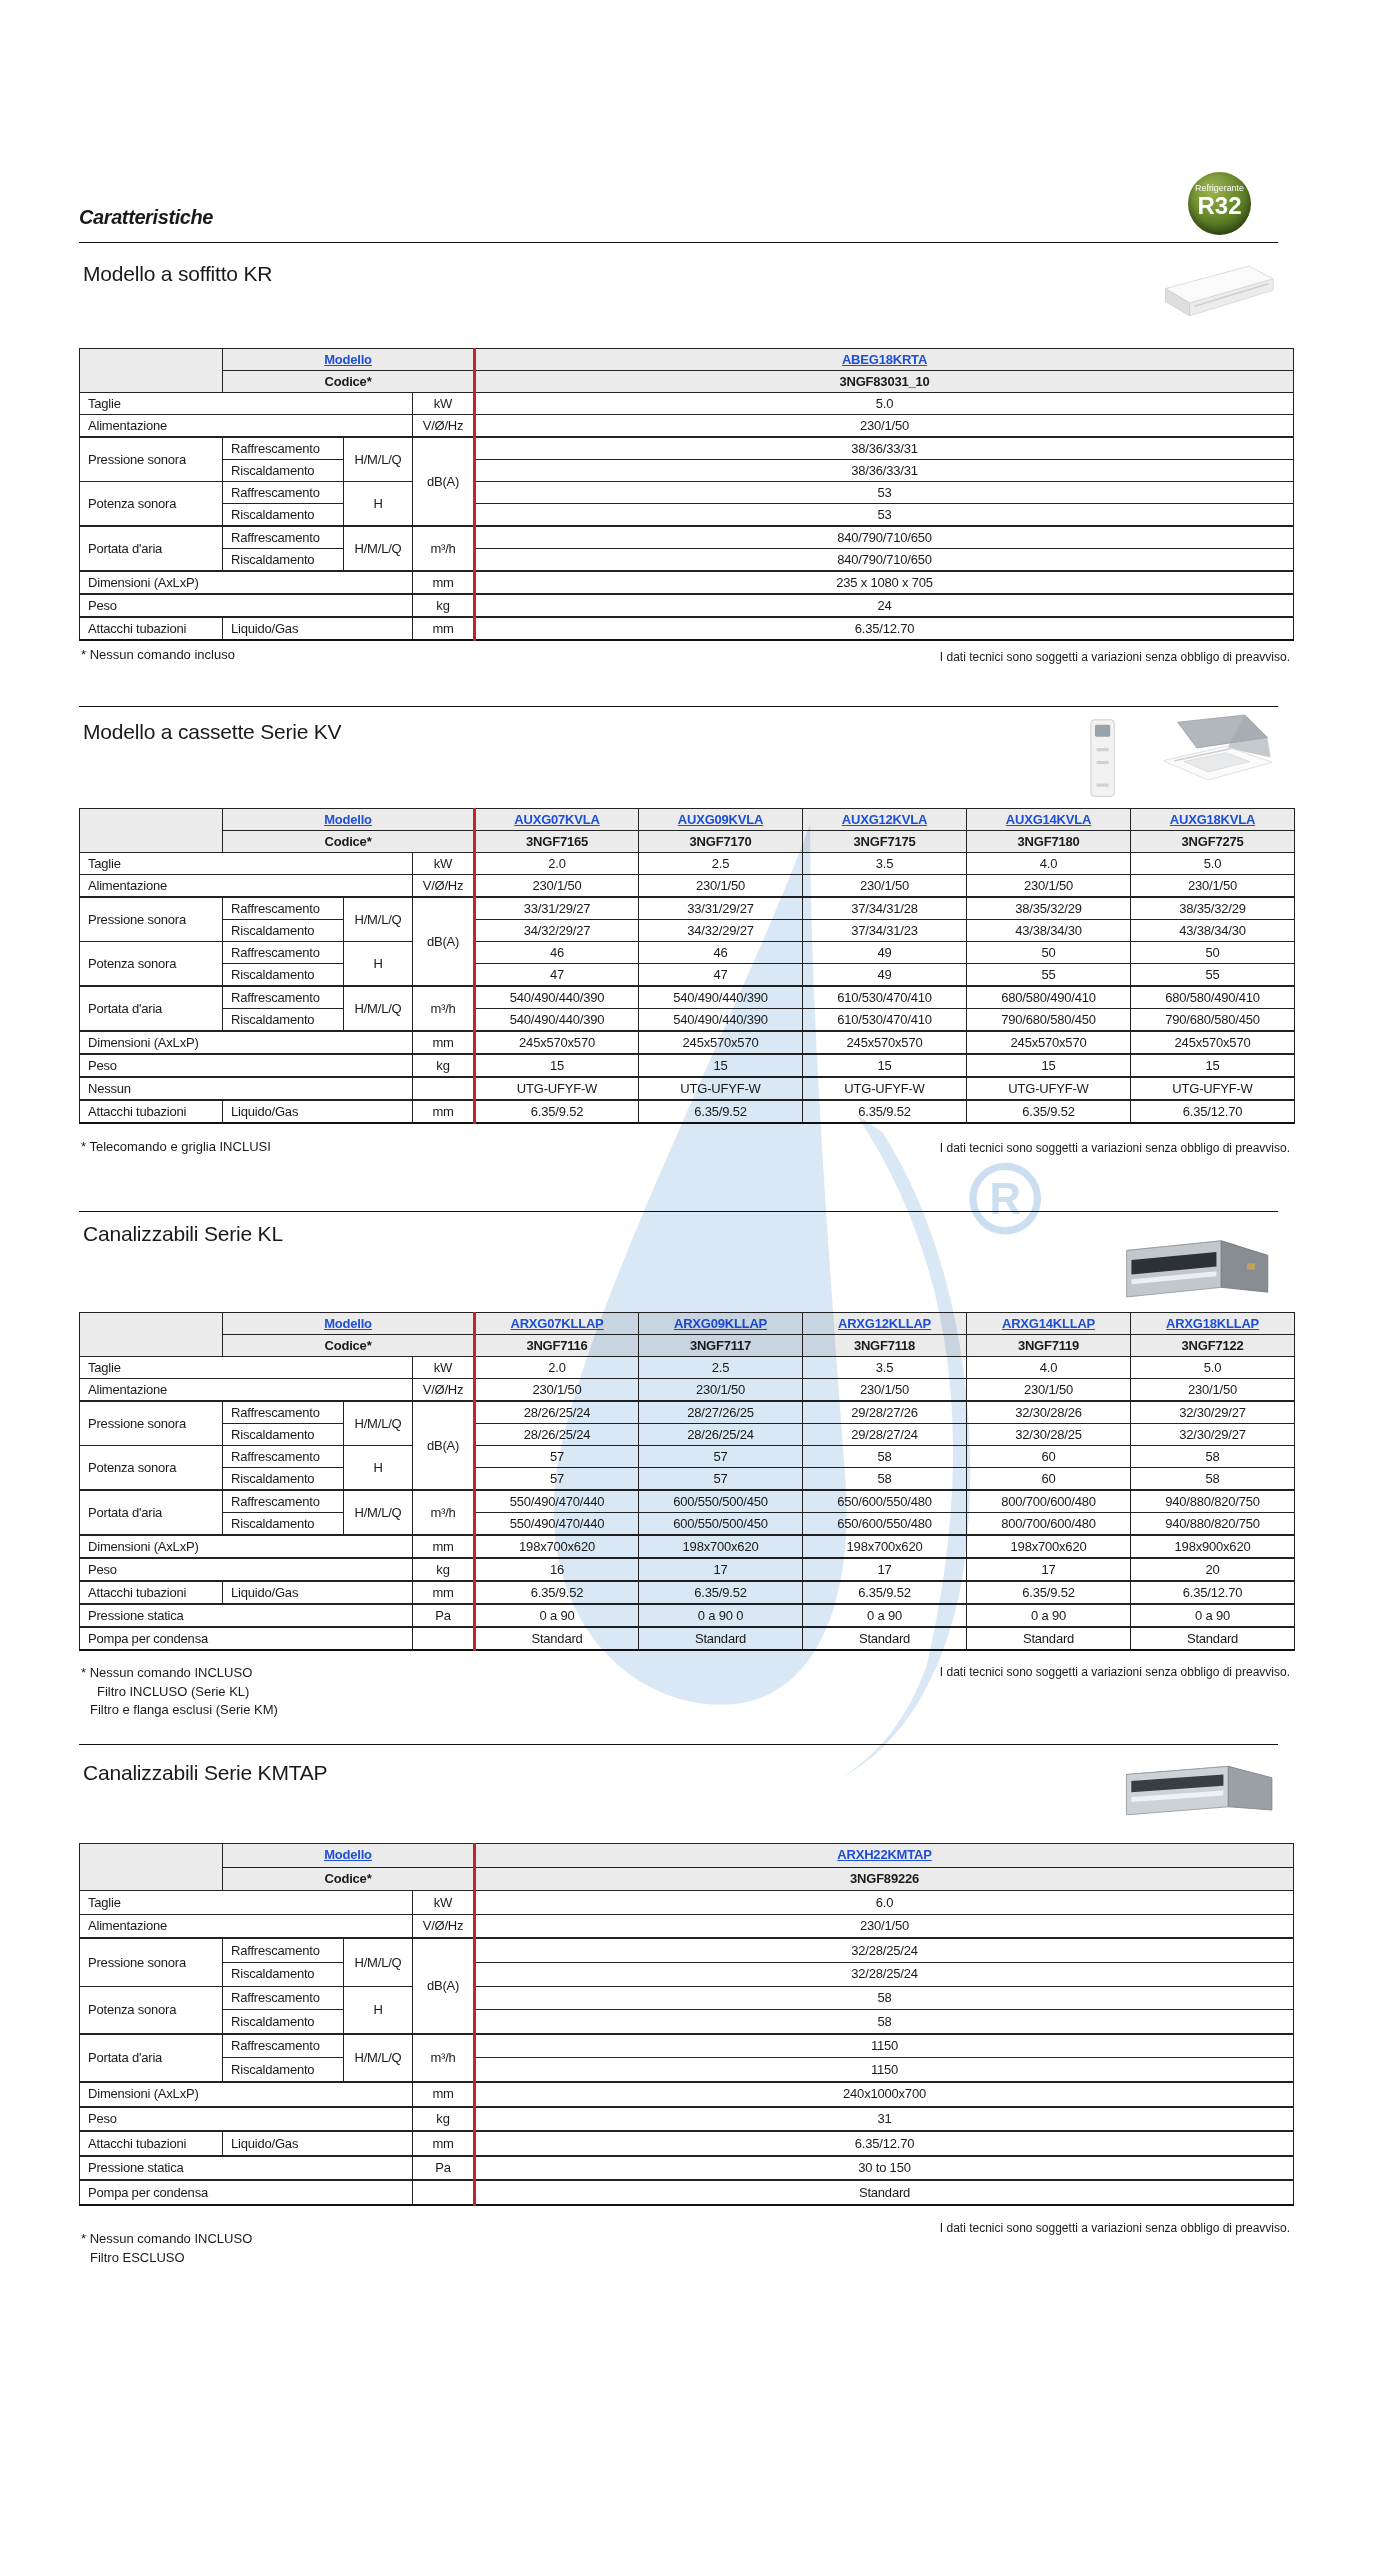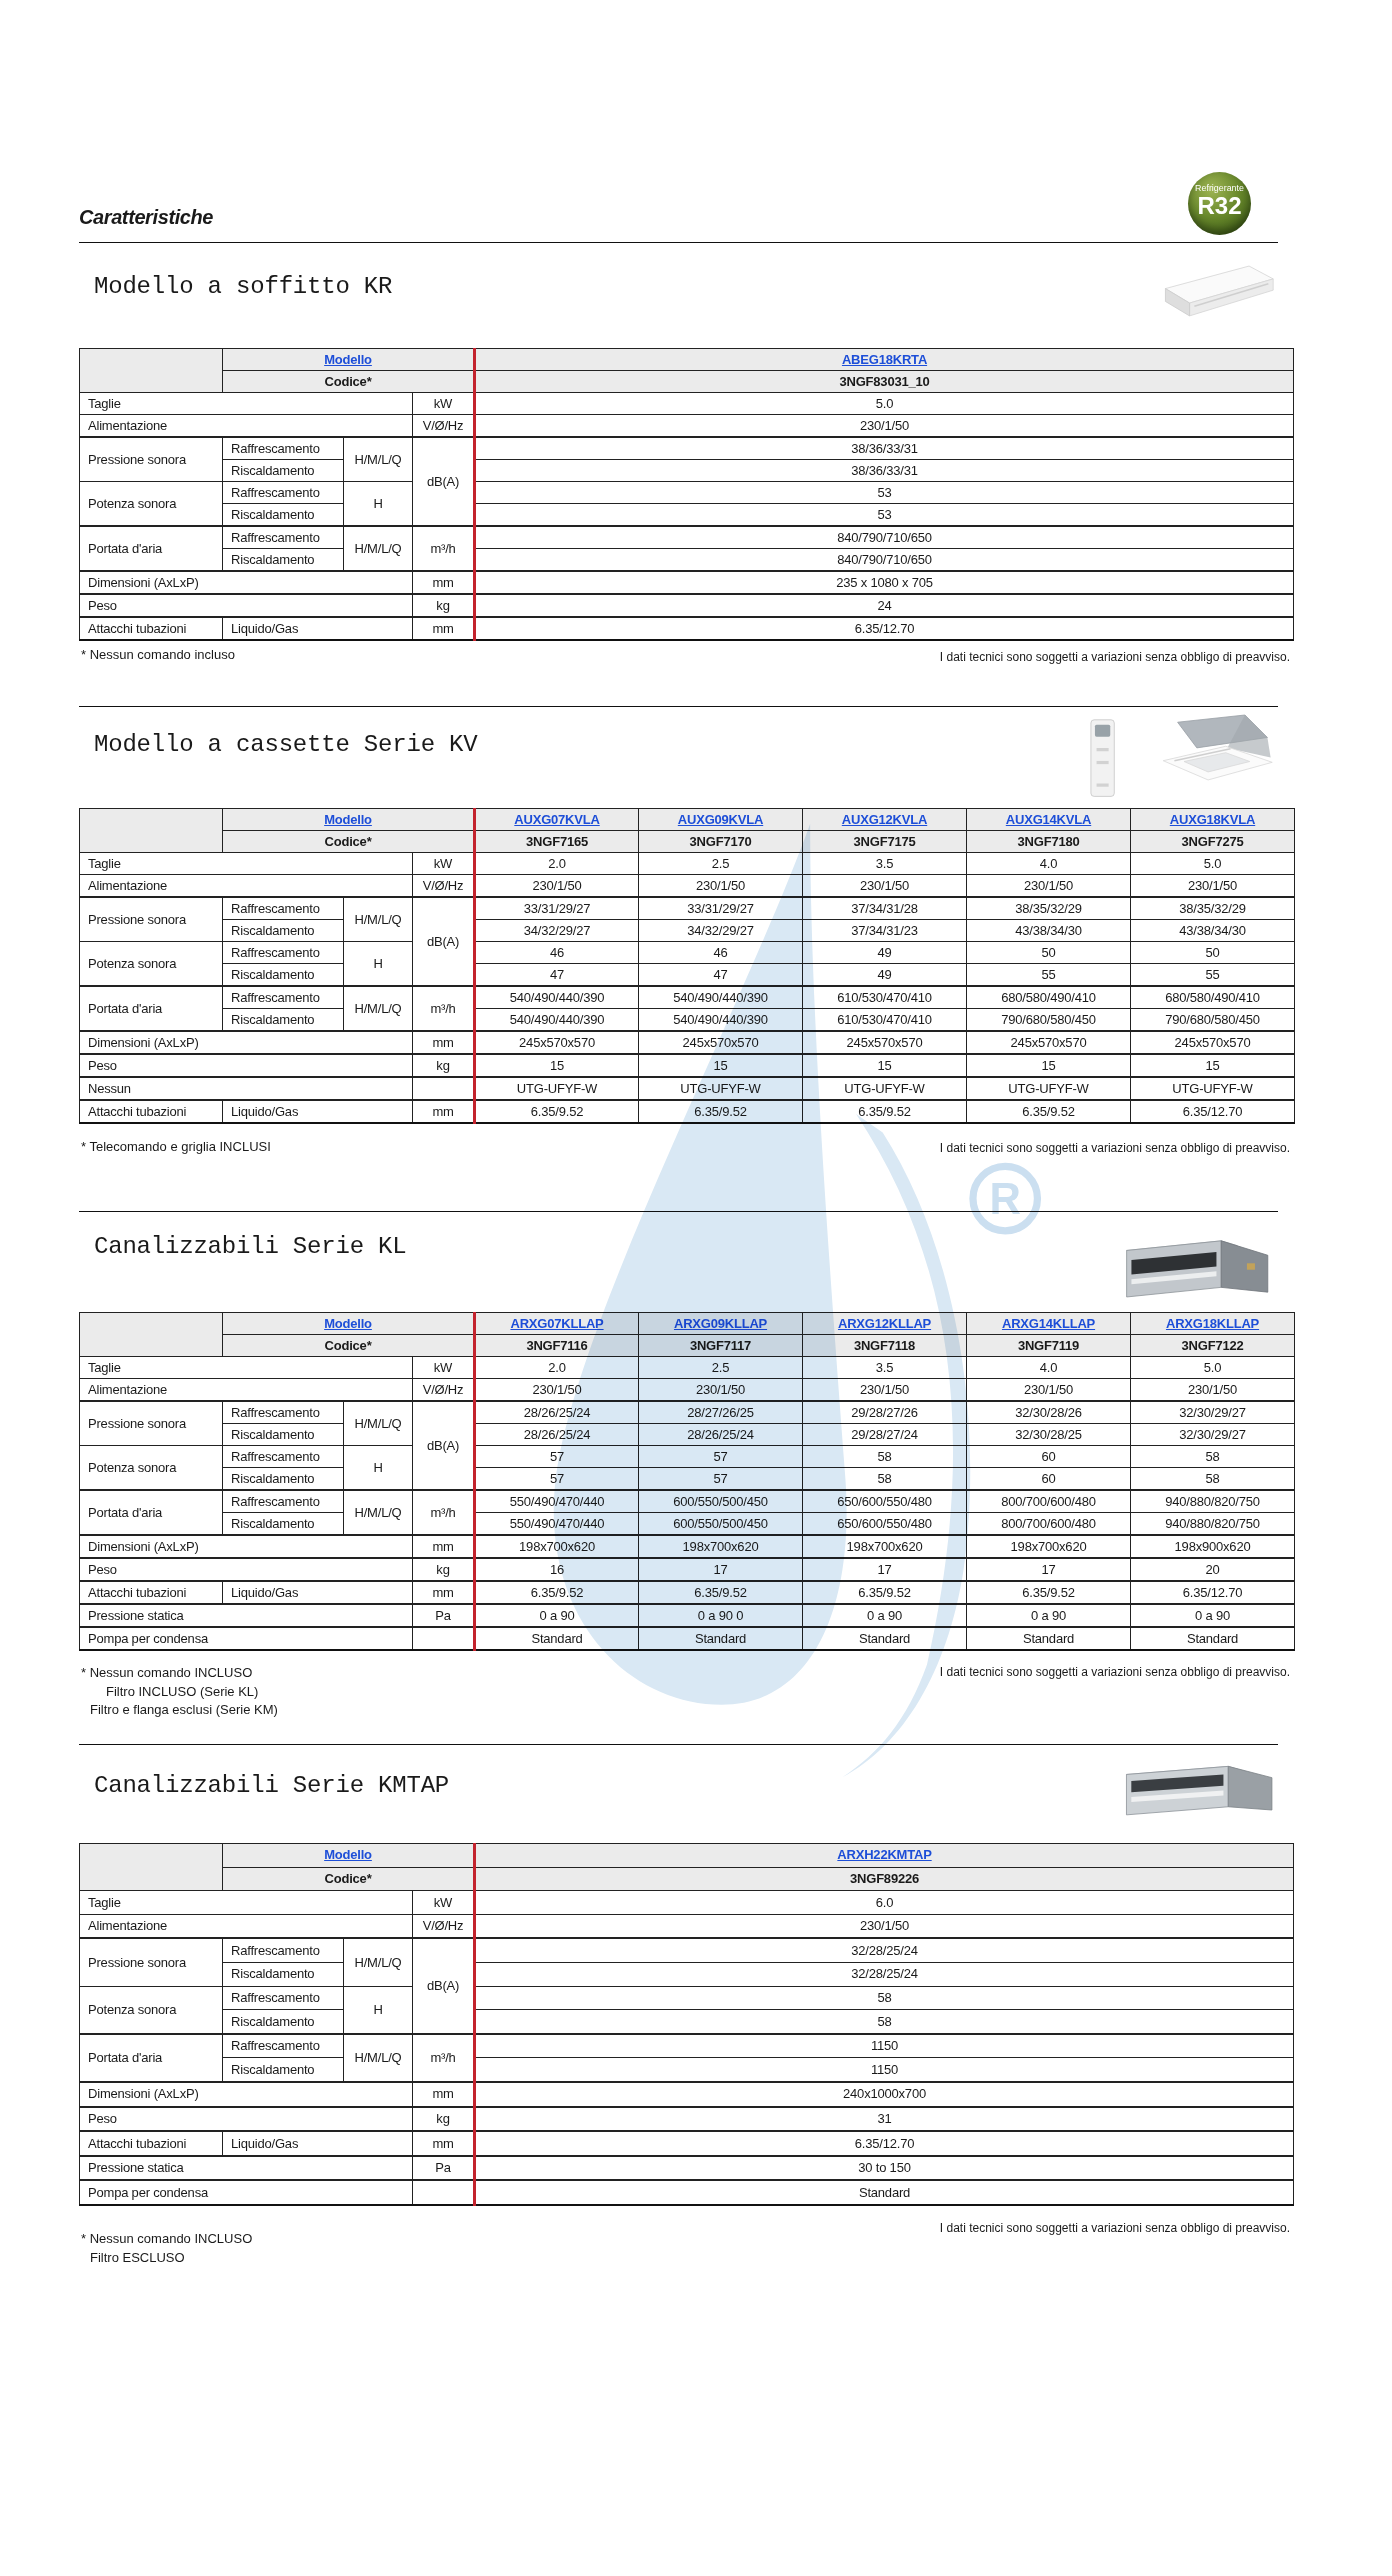--- a/index.html
+++ b/index.html
@@ -13,22 +13,22 @@
   .h-cara{position:absolute;left:79px;top:206px;margin:0;font-size:20px;font-weight:bold;
     font-style:italic;letter-spacing:-0.4px;font-stretch:condensed;}
   .rule{position:absolute;left:79px;width:1199px;border-top:1.6px solid #111;height:0;}
 
   .badge{position:absolute;left:1188px;top:172px;width:63px;height:63px;border-radius:50%;
     background:radial-gradient(circle at 38% 28%, #9db452 0%, #66862A 48%, #2c4a0e 100%);
     color:#fff;text-align:center;box-shadow:inset 0 -4.8px 8px rgba(0,0,0,.35);}
   .badge .l1{font-size:8.9px;margin-top:12px;line-height:1;}
   .badge .l2{font-size:24px;font-weight:bold;line-height:1.05;}
 
-  .sec-h{position:absolute;left:79px;margin:15px;font-size:24px;font-weight:normal;
-    font-stretch:condensed;letter-spacing:-0.2px;font-family:Liberation Mono, monospace;}
+  .sec-h{position:absolute;left:79px;margin:4px;font-size:21px;font-weight:normal;
+    font-stretch:condensed;letter-spacing:-0.2px;}
 
   .tbl{position:absolute;left:79px;width:1213px;border-collapse:collapse;table-layout:fixed;}
   .tbl td{border:0.8px solid #222;font-size:13px;padding:0 4.8px;height:21px;line-height:1.05;
     vertical-align:middle;font-stretch:condensed;letter-spacing:-0.2px;}
   .t4 td{height:22.6px;}
   tr.hdr td{background:#EBEBEB;}
   td.corner{background:#EBEBEB;}
   td.rl{text-align:left;padding-left:8px;}
   td.sl{text-align:left;padding-left:8px;}
   td.cl{text-align:center;padding:0 1.6px;}
@@ -475,21 +475,21 @@
           <td class="cl"></td>
           <td class="v rld">Standard</td>
           <td class="v">Standard</td>
           <td class="v">Standard</td>
           <td class="v">Standard</td>
           <td class="v">Standard</td>
         </tr>
   </tbody>
     </table>
   <div class="fn" style="left:81px;top:1665px">* Nessun comando INCLUSO</div>
-  <div class="fn" style="left:106px;top:1684px">Filtro INCLUSO (Serie KL)</div>
+  <div class="fn" style="left:97px;top:1684px">Filtro INCLUSO (Serie KL)</div>
   <div class="fn" style="left:90px;top:1702px">Filtro e flanga esclusi (Serie KM)</div>
   <div class="disc" style="top:1665px">I dati tecnici sono soggetti a variazioni senza obbligo di preavviso.</div>
 
   <div class="rule" style="top:1744px"></div>
 
   <h3 class="sec-h" style="top:1757px">Canalizzabili Serie KMTAP</h3>
 
   <svg class="pimg" style="left:1120px;top:1755px" width="160" height="68" viewBox="0 0 198 84">
     <polygon points="8,24 134,14 154,20 28,30" fill="#dcdfe2" stroke="#aab0b5"></polygon>
     <polygon points="8,24 134,14 134,64 8,74" fill="#cdd2d6" stroke="#8d9399"></polygon>

